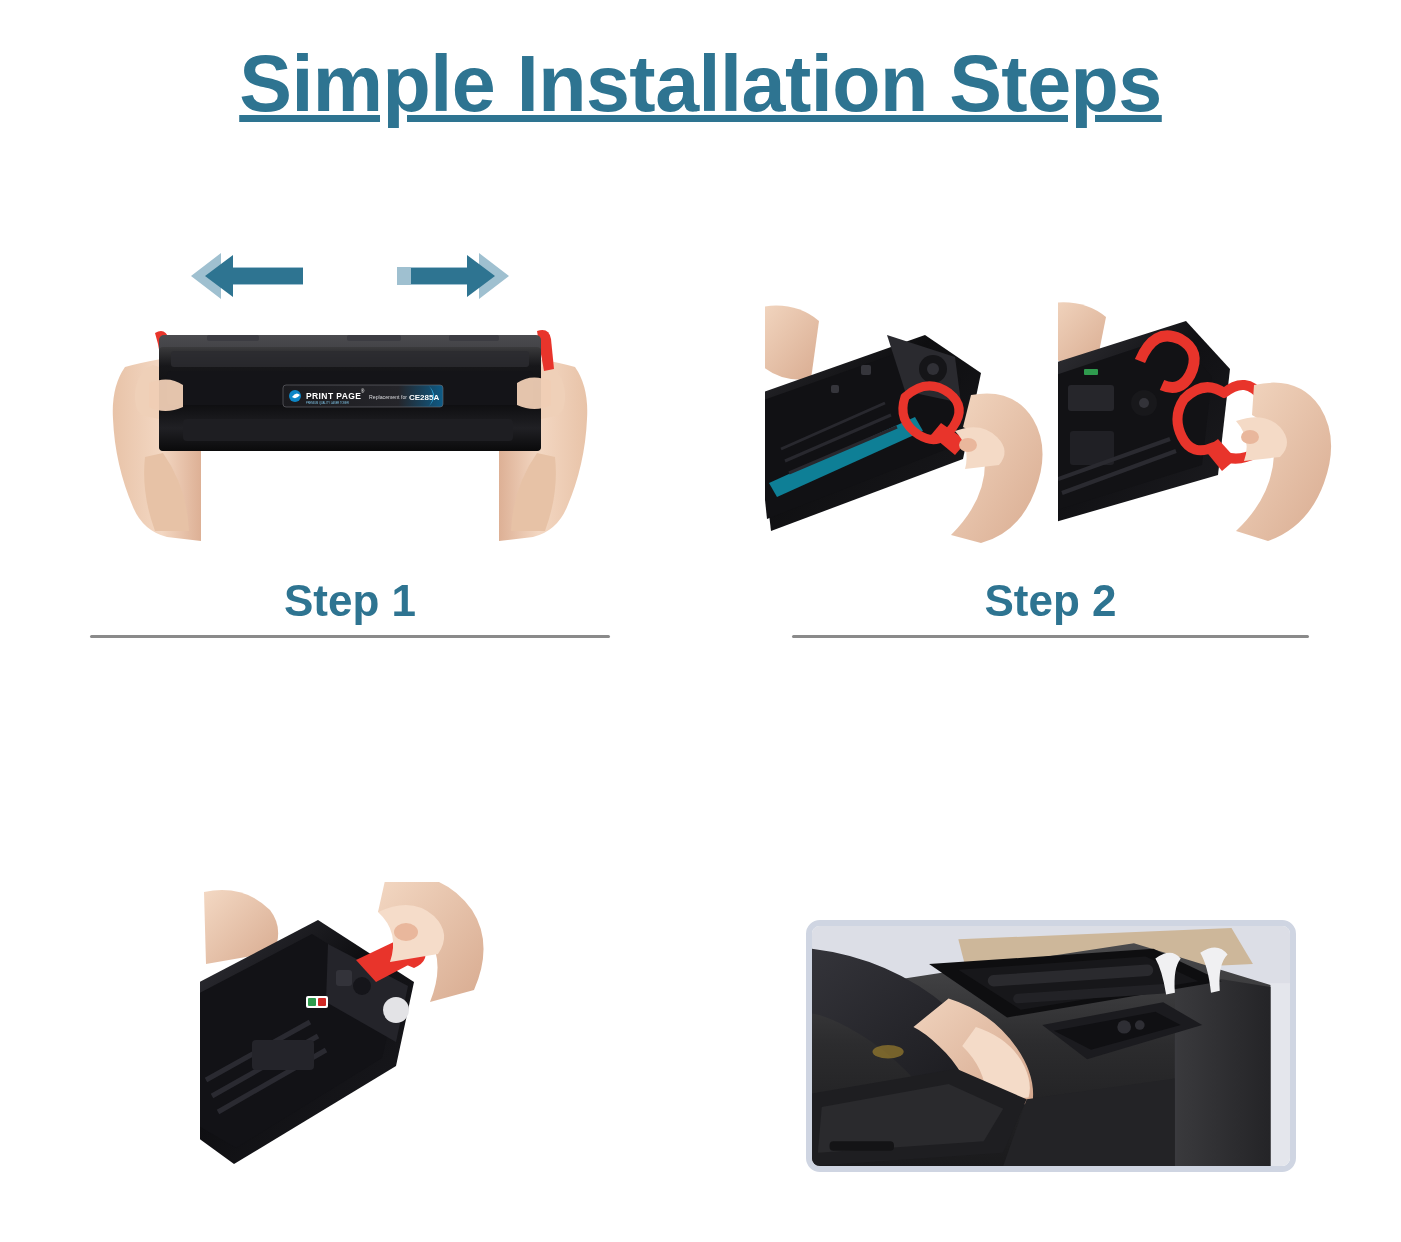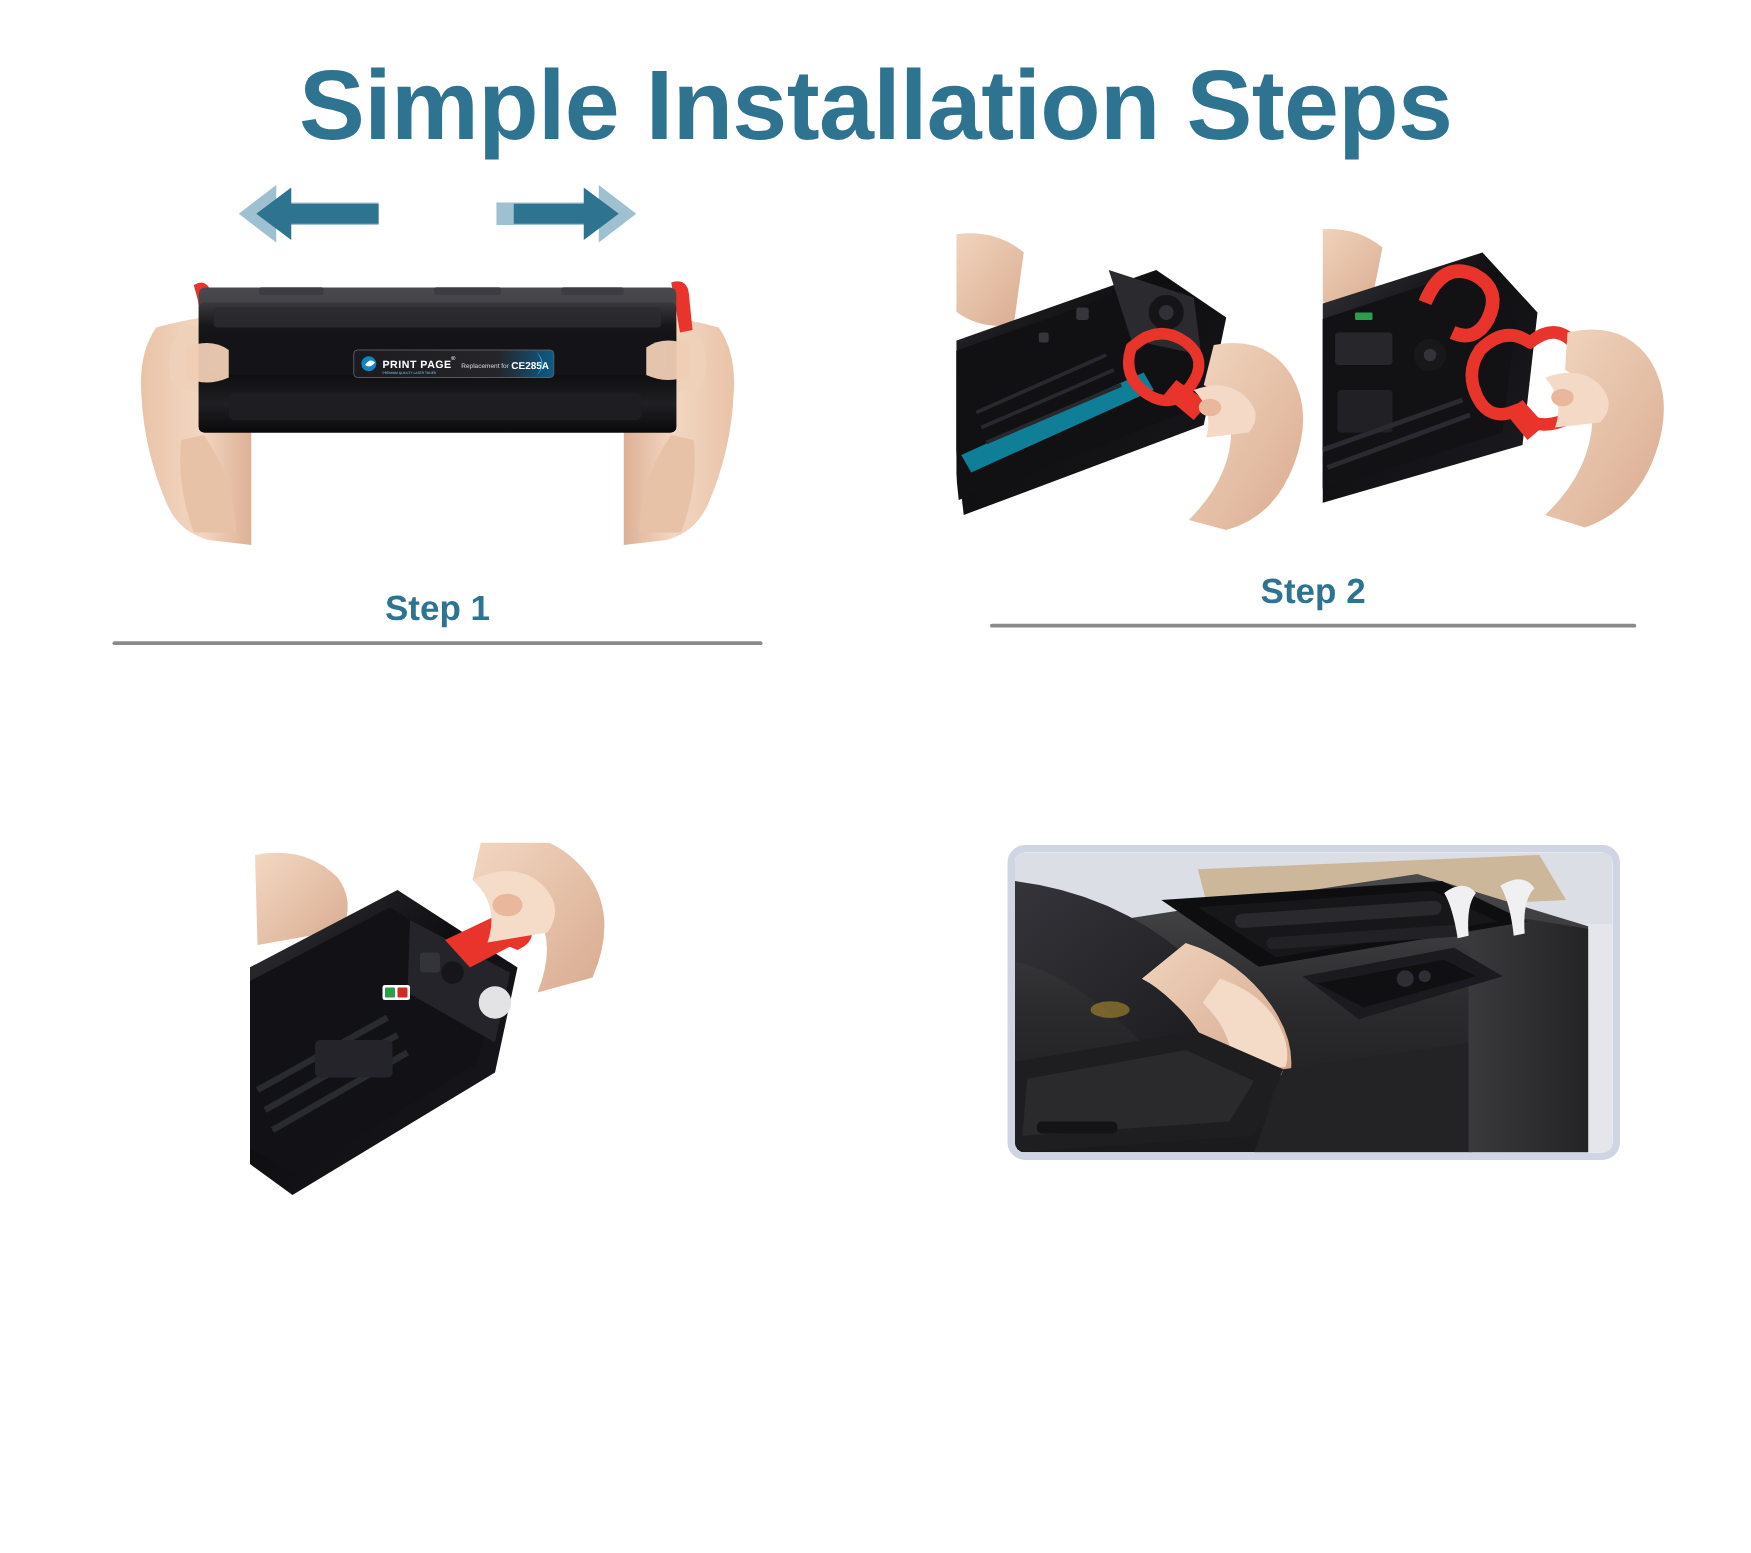--- a/index.html
+++ b/index.html
@@ -19,37 +19,39 @@
   
   .page-title {
     text-align: center;
     color: #2E7491;
     font-size: 79px;
     font-weight: bold;
     letter-spacing: -0.5px;
     line-height: 1;
     padding-top: 44px;
     margin: 0;
+    text-decoration: underline;
   }
 
   
   .steps-grid {
     position: absolute;
     top: 140px;
     left: 0;
     width: 1401px;
     display: grid;
     grid-template-columns: 700px 701px;
     grid-template-rows: 516px 516px;
   }
   .step-cell {
     position: relative;
     display: flex;
     flex-direction: column;
     align-items: center;
+    justify-content: flex-end;
   }
 
   
   .arrow-band {
     width: 330px;
     height: 52px;
     position: relative;
     margin-top: 6px;
     margin-bottom: 8px;
   }
@@ -81,21 +83,21 @@
     margin-top: 20px;
     border: 6px solid #CFD5E2;
     border-radius: 14px;
     overflow: hidden;
     box-sizing: border-box;
   }
 
   
   .step-title {
     color: #2E7491;
-    font-size: 28px;
+    font-size: 44px;
     font-weight: bold;
     line-height: 1.1;
     text-align: center;
     margin: 0;
   }
   .rule {
     height: 3px;
     background: #8A8A8A;
     border-radius: 2px;
     margin: 10px 0 18px 0;

